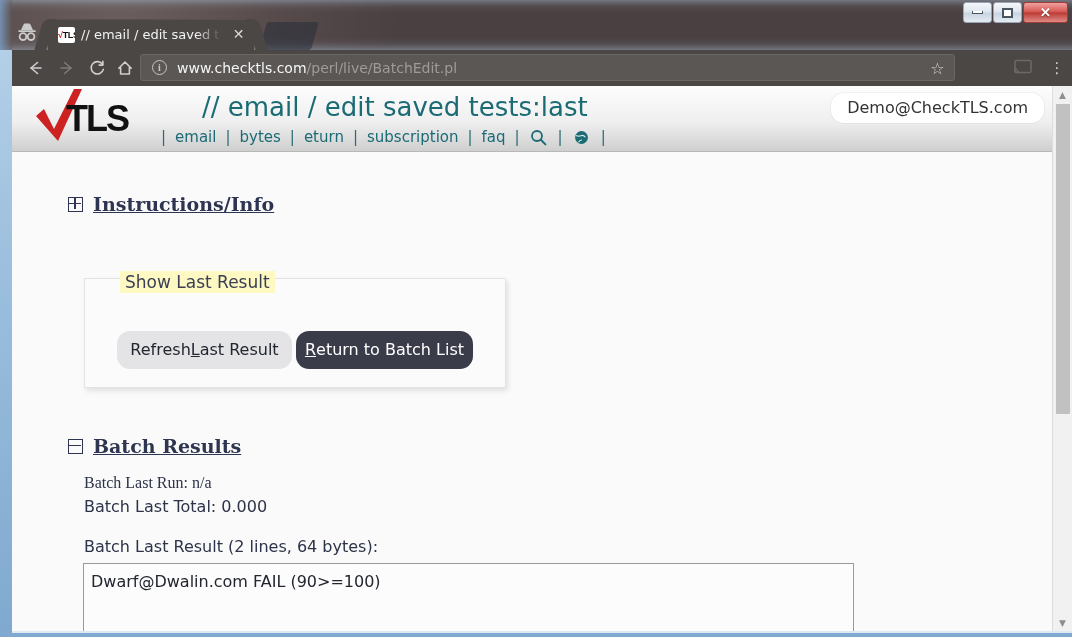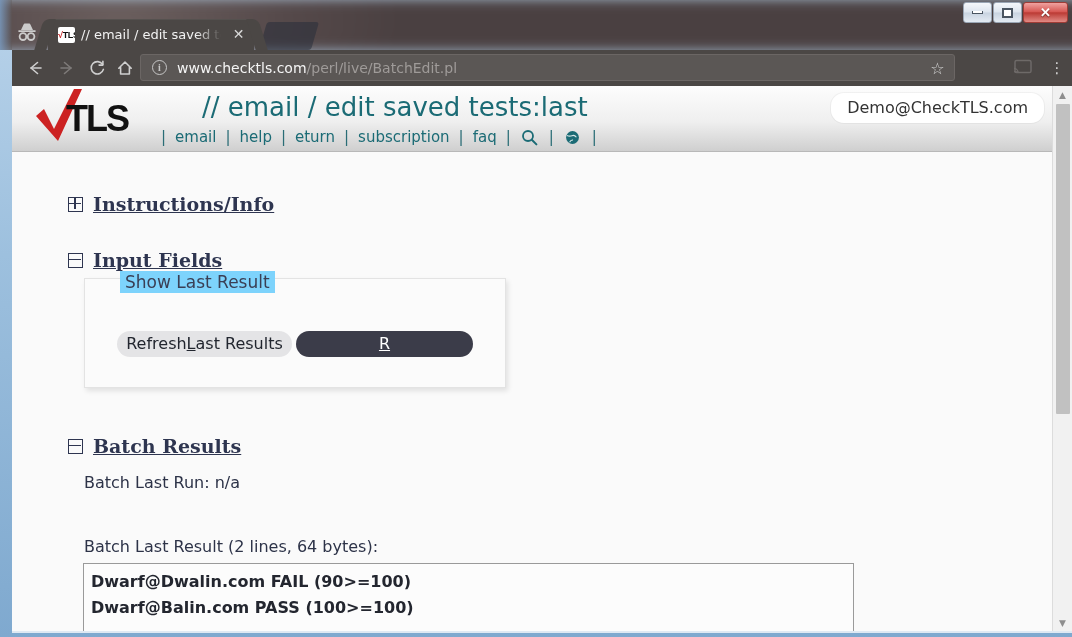--- a/index.html
+++ b/index.html
@@ -209,55 +209,55 @@
   #sec-batchresults { left: 56px; top: 282px; justify-content: center; }
 
   
   #input-panel {
     position: absolute; left: 72px; top: 126px; width: 422px; height: 110px;
     background: #fbfbfb; border: 1px solid #e3e3e3;
     box-shadow: 2px 3px 5px rgba(0,0,0,.10);
   }
   #input-legend {
     position: absolute; left: 108px; top: 119px;
-    background: #7dd3fc; padding: 0 5px;
+    background: #fef9c3; padding: 0 5px;
     font: 17px/22px "DejaVu Sans", sans-serif; color: #3a3f55;
   }
   .btn {
-    position: absolute; top: 179px; height: 26px;
+    position: absolute; top: 179px; height: 38px;
     border-radius: 13px; border: none;
     font: 16px/26px "DejaVu Sans", sans-serif;
     display: flex; align-items: center; justify-content: center;
     cursor: pointer; white-space: nowrap;
   }
   #btn-refresh {
     left: 105px; width: 175px;
     background: #e4e4e6; color: #22262f;
   }
   #btn-return {
     left: 284px; width: 177px;
     background: #3b3c49; color: #ffffff;
   }
   .btn u { text-decoration: underline; }
 
   .result-line {
     position: absolute; left: 72px;
     font: 16px/22px "DejaVu Sans", sans-serif; color: #2d3348;
   }
-  #line-lastrun   { top: 320px; }
+  #line-lastrun   { top: 320px; font-family: Liberation Serif, serif; }
   #line-lasttotal { top: 344px; }
   #line-lastresult{ top: 384px; }
 
   #result-box {
     position: absolute; left: 71px; top: 411px; width: 771px; height: 134px;
     background: #fcfcfc; border: 1px solid #9a9a9a;
     font: 16px/26px "DejaVu Sans", sans-serif; color: #23262f;
     padding: 5px 7px; overflow: hidden; resize: none;
   }
-  #result-box div { white-space: pre; font-weight: bold; }
+  #result-box div { white-space: pre; }
 
   
   #scrollbar {
     position: absolute; left: 1040px; top: 0; width: 20px; height: 545px;
     background: #f1f1f1; border-left: 1px solid #dcdcdc;
   }
   .sb-arrow {
     position: absolute; left: 0; width: 19px; height: 17px;
     display: flex; align-items: center; justify-content: center;
     color: #8e8e8e; font-size: 9px; cursor: pointer;
@@ -365,21 +365,21 @@
         </svg>
         <span class="tls">TLS</span>
       </div>
 
       <div id="page-title">// email / edit saved tests:last</div>
 
       <div id="nav">
         <span class="sep">|</span>
         <a>email</a>
         <span class="sep">|</span>
-        <a>help</a>
+        <a>bytes</a>
         <span class="sep">|</span>
         <a>eturn</a>
         <span class="sep">|</span>
         <a>subscription</a>
         <span class="sep">|</span>
         <a>faq</a>
         <span class="sep">|</span>
         <span class="icon">
           <svg width="17" height="17" viewBox="0 0 17 17">
               <circle cx="7" cy="7" r="5" fill="none" stroke="#1b6b75" stroke-width="1.8"></circle>
@@ -399,49 +399,46 @@
       <div id="account-pill">Demo@CheckTLS.com</div>
     </div>
 
     <div id="page-body">
 
       <div class="section-head" id="sec-instructions">
         <span class="toggle-box plus"></span>
         <span class="label">Instructions/Info</span>
       </div>
 
-      <div class="section-head" id="sec-inputfields">
-        <span class="toggle-box minus"></span>
-        <span class="label">Input Fields</span>
-      </div>
 
       <div id="input-panel"></div>
       <div id="input-legend">Show Last Result</div>
 
       <div class="btn" id="btn-refresh">
         <span>Refresh </span>
           <u>L</u>
-          <span>ast Results</span>
+          <span>ast Result</span>
       </div>
       <div class="btn" id="btn-return">
         <span></span>
           <u>R</u>
+          <span>eturn to Batch List</span>
       </div>
 
       <div class="section-head" id="sec-batchresults">
         <span class="toggle-box minus"></span>
         <span class="label">Batch Results</span>
       </div>
 
       <div class="result-line" id="line-lastrun">Batch Last Run: n/a</div>
+      <div class="result-line" id="line-lasttotal">Batch Last Total: 0.000</div>
       <div class="result-line" id="line-lastresult">Batch Last Result (2 lines, 64 bytes):</div>
 
       <div id="result-box">
         <div>Dwarf@Dwalin.com FAIL (90&gt;=100)</div>
-        <div>Dwarf@Balin.com PASS (100&gt;=100)</div>
       </div>
     </div>
 
     <div id="scrollbar">
       <div class="sb-arrow" id="sb-up">▲</div>
       <div id="sb-thumb"></div>
       <div class="sb-arrow" id="sb-down">▼</div>
     </div>
   </div>
 

